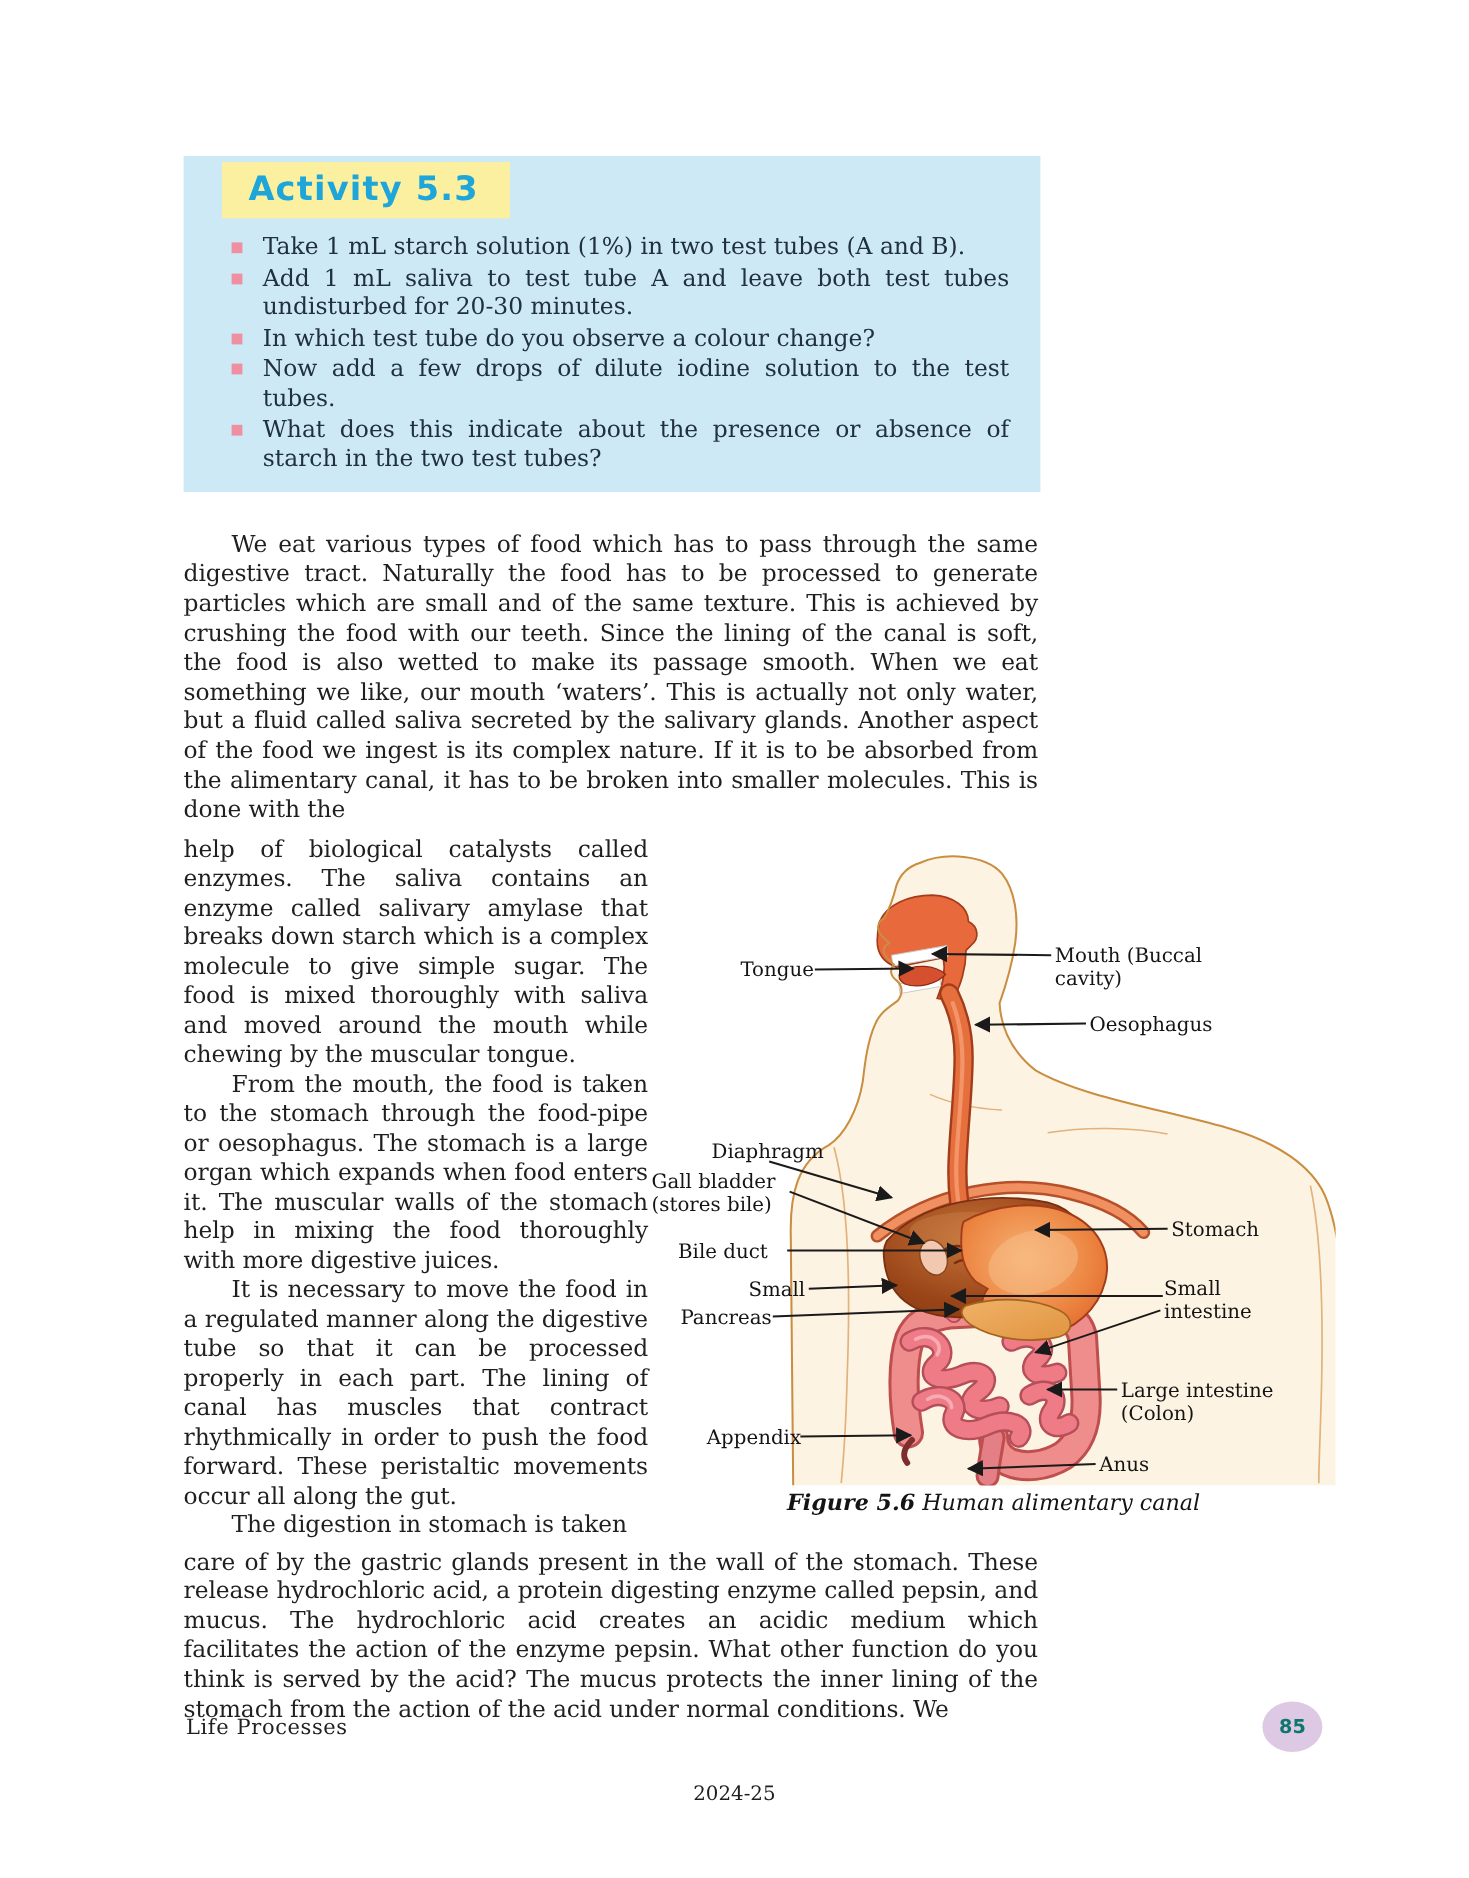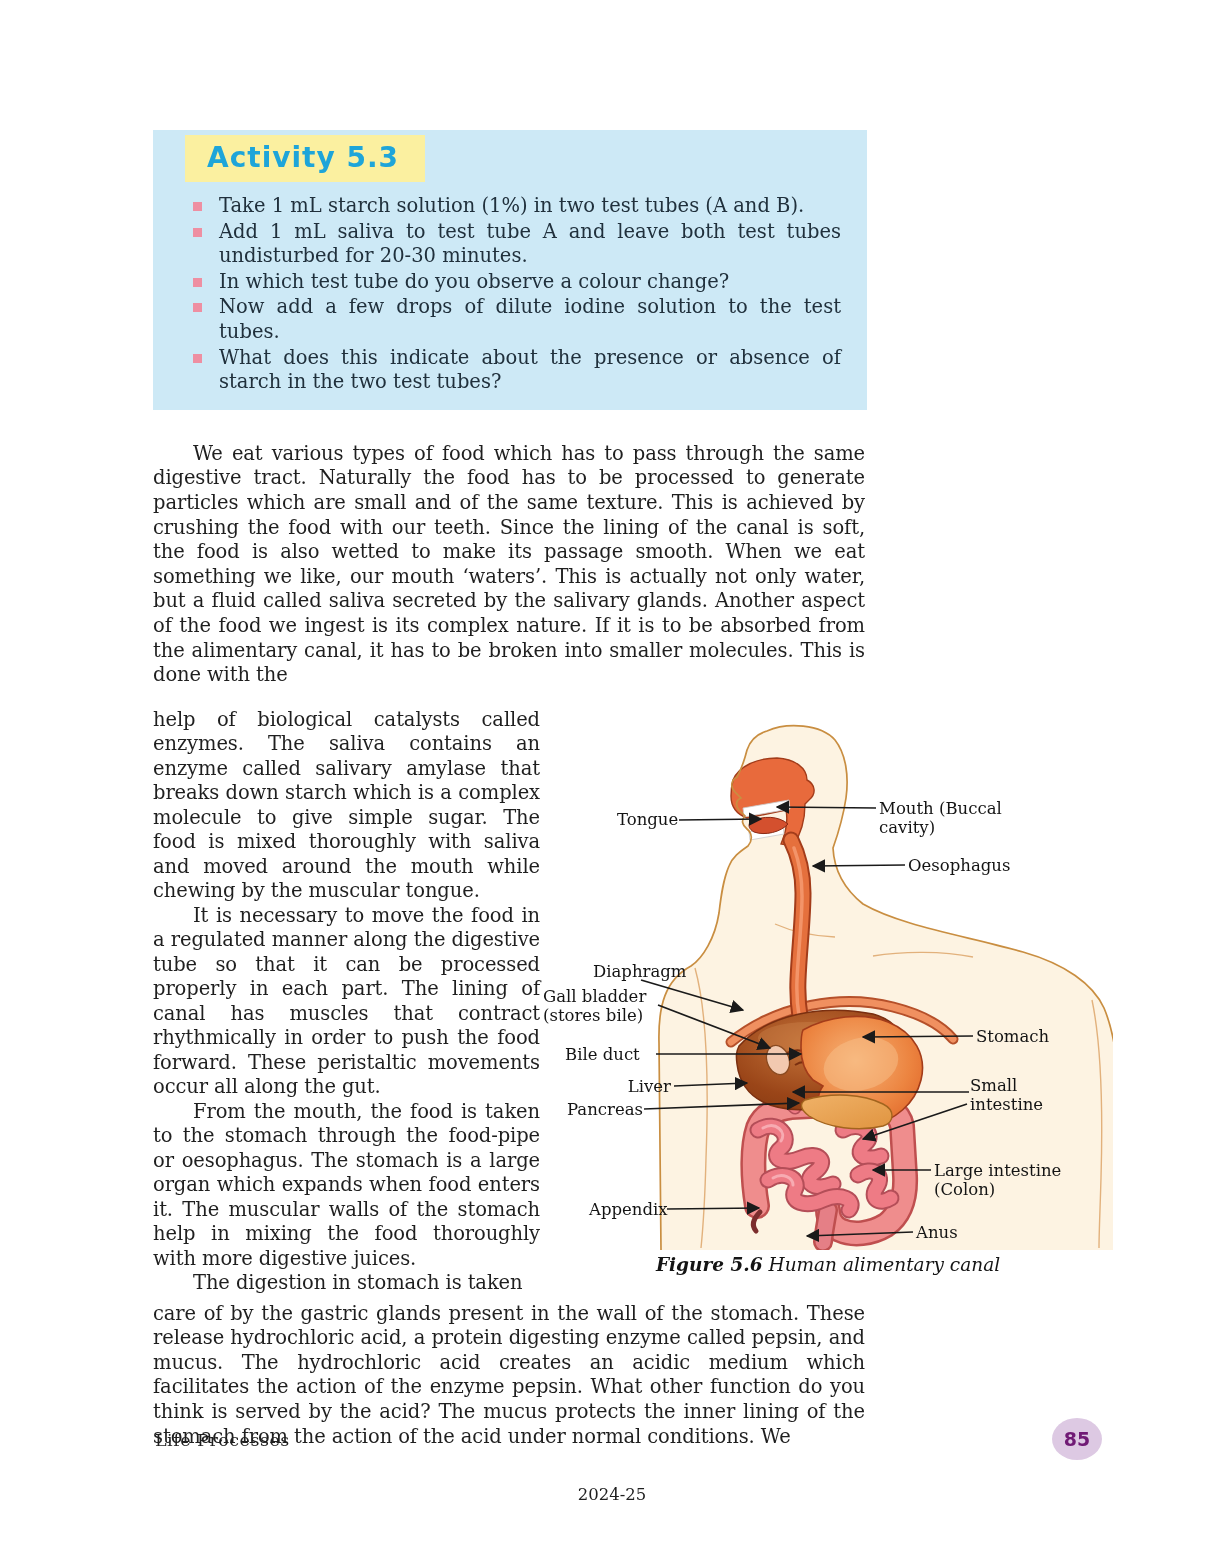--- a/index.html
+++ b/index.html
@@ -28,21 +28,21 @@
     position:absolute; left:0; top:8px; width:9px; height:9px; background:#ee8fa2;
   }
 
   
   .para {
     width:712px; margin:32px 0 0 0; text-align:justify;
     font-size:19.5px; line-height:24.6px; letter-spacing:-0.1px;
   }
   .indent { text-indent:40px; }
 
-  .row { display:flex; margin-top:20px;justify-content:flex-end; }
+  .row { display:flex; margin-top:8px;justify-content:flex-end; }
   .leftcol { width:387px; }
   .leftcol p {
     margin:0; text-align:justify; font-size:19.5px; line-height:24.5px;
     letter-spacing:-0.1px;
   }
 
   
   .figure { position:relative; width:570px; height:585px; margin-left:3px; }
   .figure svg.art { position:absolute; left:0; top:0; }
   .fig-label {
@@ -53,21 +53,21 @@
     font-size:18.5px; color:#141414;
   }
   .fig-caption .cap-b { font-weight:bold; font-style:italic; }
   .fig-caption .cap-i { font-style:italic; }
 
   
   .footer-chapter { position:absolute; left:155px; top:1430px; font-size:17.5px; letter-spacing:0.5px; }
   .page-badge {
     position:absolute; left:1052px; top:1418px; width:50px; height:42px;
     border-radius:50%; background:#ddc9e3; text-align:center; line-height:42px;
-    font-family:"DejaVu Sans", sans-serif; font-weight:bold; font-size:19px; color:#701a75;
+    font-family:"DejaVu Sans", sans-serif; font-weight:bold; font-size:16px; color:#0f766e;
   }
   .footer-year { position:absolute; left:0; top:1485px; width:1224px; text-align:center; font-size:16.5px; }
 </style>
 </head>
 <body>
 
 <div class="page">
   <div class="content">
 
     <div class="activity-box">
@@ -96,22 +96,22 @@
           <span>What does this indicate about the presence or absence of starch in the two test tubes?</span>
         </li>
       </ul>
     </div>
 
     <p class="para indent">We eat various types of food which has to pass through the same digestive tract. Naturally the food has to be processed to generate particles which are small and of the same texture. This is achieved by crushing the food with our teeth. Since the lining of the canal is soft, the food is also wetted to make its passage smooth. When we eat something we like, our mouth ‘waters’. This is actually not only water, but a fluid called saliva secreted by the salivary glands. Another aspect of the food we ingest is its complex nature. If it is to be absorbed from the alimentary canal, it has to be broken into smaller molecules. This is done with the</p>
 
     <div class="row">
       <div class="leftcol">
         <p>help of biological catalysts called enzymes. The saliva contains an enzyme called salivary amylase that breaks down starch which is a complex molecule to give simple sugar. The food is mixed thoroughly with saliva and moved around the mouth while chewing by the muscular tongue.</p>
+        <p class="indent">From the mouth, the food is taken to the stomach through the food-pipe or oesophagus. The stomach is a large organ which expands when food enters it. The muscular walls of the stomach help in mixing the food thoroughly with more digestive juices.</p>
         <p class="indent">It is necessary to move the food in a regulated manner along the digestive tube so that it can be processed properly in each part. The lining of canal has muscles that contract rhythmically in order to push the food forward. These peristaltic movements occur all along the gut.</p>
-        <p class="indent">From the mouth, the food is taken to the stomach through the food-pipe or oesophagus. The stomach is a large organ which expands when food enters it. The muscular walls of the stomach help in mixing the food thoroughly with more digestive juices.</p>
         <p class="indent">The digestion in stomach is taken</p>
       </div>
 
       <div class="figure">
         <svg class="art" width="570" height="542" viewBox="0 0 570 542">
           <defs>
             <radialGradient id="gLiver" cx="45%" cy="35%" r="75%">
               <stop offset="0%" stop-color="#c5743a"></stop>
               <stop offset="70%" stop-color="#9a4518"></stop>
               <stop offset="100%" stop-color="#8a3c13"></stop>
@@ -213,21 +213,21 @@
             <path marker-end="url(#arr)" d="M 370 524 L 264 528"></path>
           </g>
         </svg>
 
         <div class="fig-label" style="left:74px; top:102px; width:58px; text-align:right;">Tongue</div>
         <div class="fig-label" style="left:336px; top:91px; width:180px;">Mouth (Buccal cavity)</div>
         <div class="fig-label" style="left:365px; top:148px; width:110px;">Oesophagus</div>
         <div class="fig-label" style="left:50px; top:254px; width:95px;">Diaphragm</div>
         <div class="fig-label" style="left:0; top:279px; width:106px;">Gall bladder (stores bile)</div>
         <div class="fig-label" style="left:22px; top:337px; width:75px;">Bile duct</div>
-        <div class="fig-label" style="left:40px; top:369px; width:88px; text-align:right;">Liver</div>
+        <div class="fig-label" style="left:40px; top:369px; width:88px; text-align:right;">Small</div>
         <div class="fig-label" style="left:24px; top:392px; width:76px;">Pancreas</div>
         <div class="fig-label" style="left:46px; top:492px; width:76px;">Appendix</div>
         <div class="fig-label" style="left:433px; top:319px; width:80px;">Stomach</div>
         <div class="fig-label" style="left:427px; top:368px; width:70px;">Small intestine</div>
         <div class="fig-label" style="left:391px; top:453px; width:178px;">Large intestine (Colon)</div>
         <div class="fig-label" style="left:373px; top:515px; width:50px;">Anus</div>
 
         <div class="fig-caption">
           <span class="cap-b">Figure 5.6</span>
           <span class="cap-i">Human alimentary canal</span>

